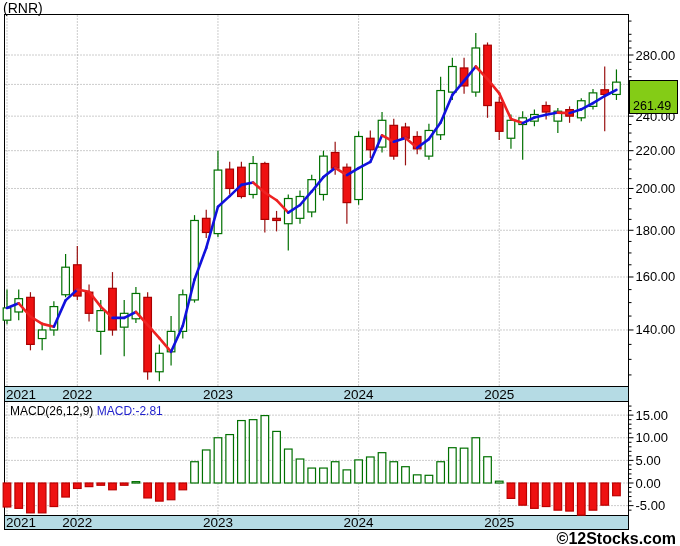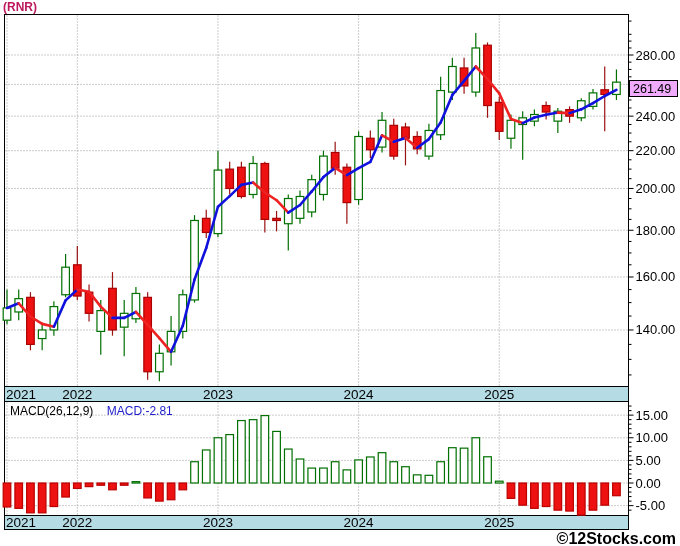--- a/index.html
+++ b/index.html
@@ -1,28 +1,28 @@
 <!DOCTYPE html>
 <html><head>
 <meta charset="utf-8">
 <style>
   html,body{margin:0;padding:0;background:#fff;}
   .screen{position:relative;width:680px;height:546px;background:#fff;
           font-family:"Liberation Sans",sans-serif;overflow:hidden;}
   .screen svg{position:absolute;left:0;top:0;}
-  .title{position:absolute;left:3px;top:0;font-size:12px;font-weight:bold;color:#be185d;}
+  .title{position:absolute;left:3px;top:0;font-size:14px;font-weight:normal;color:#000000;}
   .legend{position:absolute;left:10px;top:16px;font-size:12px;white-space:nowrap;}
   .legend .sym{color:#007700;}
   .legend .ma{color:#2222cc;margin-left:12px;}
   .legend .maval{color:#2222cc;margin-left:9px;}
   .price-tag{position:absolute;left:629px;top:80px;width:44px;height:14px;
-             background:#f0abfc;border:1.5px solid #000;font-size:12.5px;color:#000;
-             padding:1px 0 0 3px;}
+             background:#84cc16;border:1.5px solid #000;font-size:12.5px;color:#000;
+             padding:18px 0 0 3px;}
   .macd-head{position:absolute;left:10px;top:404px;font-size:12px;color:#000;white-space:nowrap;}
-  .macd-head .mval{color:#2222cc;margin-left:10px;}
+  .macd-head .mval{color:#2222cc;margin-left:0;}
   .footer{position:absolute;right:4px;top:530px;font-size:16px;font-weight:bold;color:#000;}
 </style>
 </head>
 <body>
 
 <div class="screen">
   <svg id="chart-svg" width="680" height="546" viewBox="0 0 680 546">
       <rect x="4.5" y="14.5" width="624" height="372" fill="#fff" stroke="#000000"></rect>
       <rect x="4.5" y="386.5" width="624" height="15" fill="#b5dbe4" stroke="#000000"></rect>
       <rect x="4.5" y="401.5" width="624" height="114" fill="#fff" stroke="#000000"></rect>

